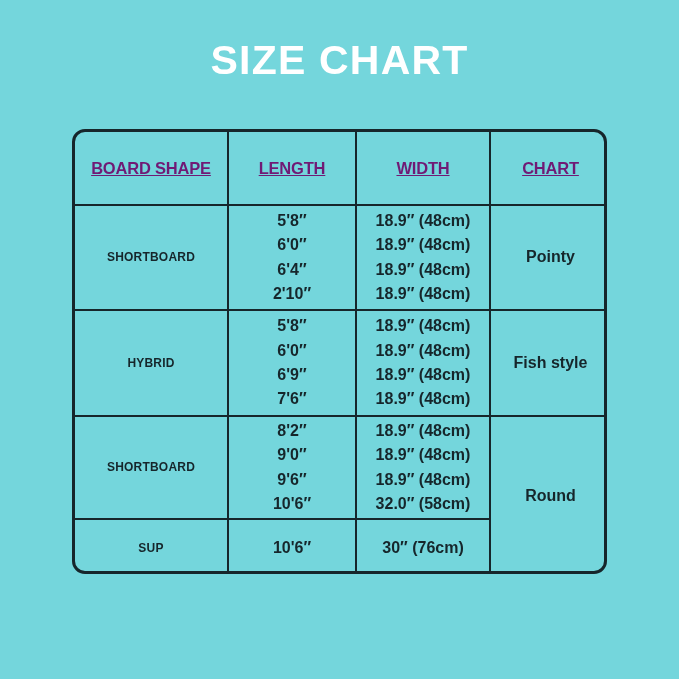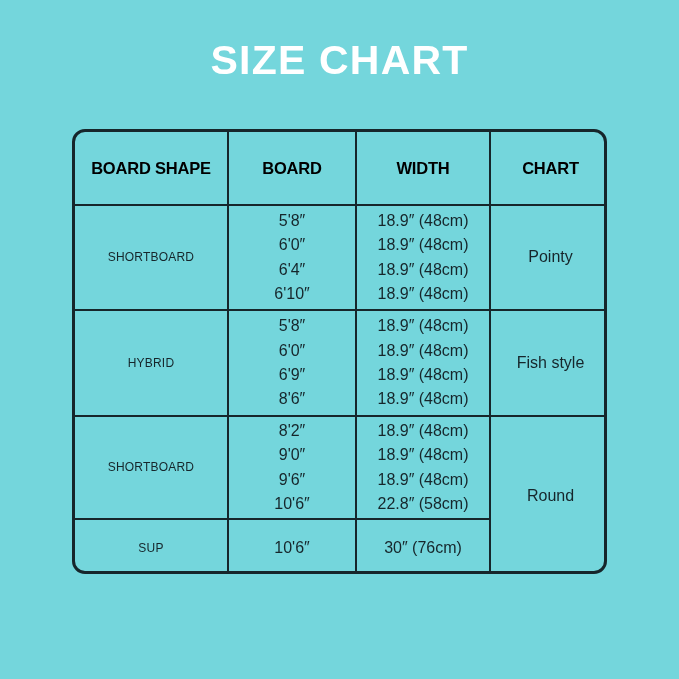--- a/index.html
+++ b/index.html
@@ -63,32 +63,33 @@
   
   table.size-table tr:first-child th { border-top: none; }
   table.size-table tr:last-child td { border-bottom: none; }
   table.size-table th:first-child,
   table.size-table td:first-child { border-left: none; }
   table.size-table th:last-child,
   table.size-table td:last-child { border-right: none; }
 
   thead th {
     height: 72px;
-    color: #000000;
+    color: #701a75;
     font-size: 16.5px;
     font-weight: bold;
     letter-spacing: -0.2px;
     border-top: none;
+    text-decoration: underline;
   }
   thead th.head-shape  { font-size: 16.5px; }
 
   tbody td {
     color: #16262b;
     font-size: 16px;
-    font-weight: normal;
+    font-weight: bold;
     line-height: 1.52;
   }
   tbody td.shape-cell {
     font-size: 12px;
     letter-spacing: 0.2px;
   }
   tbody td.stack-cell .line {
     display: block;
     white-space: nowrap;
   }
@@ -108,51 +109,51 @@
     <table class="size-table">
       <colgroup>
         <col class="c-shape">
         <col class="c-length">
         <col class="c-width">
         <col class="c-nose">
       </colgroup>
       <thead>
         <tr>
           <th class="head-shape">BOARD SHAPE</th>
-          <th>BOARD</th>
+          <th>LENGTH</th>
           <th>WIDTH</th>
           <th>CHART</th>
         </tr>
       </thead>
       <tbody>
 
         <tr class="row-shortboard">
           <td class="shape-cell">SHORTBOARD</td>
           <td class="stack-cell">
             <span class="line">5'8″</span>
             <span class="line">6'0″</span>
             <span class="line">6'4″</span>
-            <span class="line">6'10″</span>
+            <span class="line">2'10″</span>
           </td>
           <td class="stack-cell">
             <span class="line">18.9″ (48cm)</span>
             <span class="line">18.9″ (48cm)</span>
             <span class="line">18.9″ (48cm)</span>
             <span class="line">18.9″ (48cm)</span>
           </td>
           <td>Pointy</td>
         </tr>
 
         <tr class="row-hybrid">
           <td class="shape-cell">HYBRID</td>
           <td class="stack-cell">
             <span class="line">5'8″</span>
             <span class="line">6'0″</span>
             <span class="line">6'9″</span>
-            <span class="line">8'6″</span>
+            <span class="line">7'6″</span>
           </td>
           <td class="stack-cell">
             <span class="line">18.9″ (48cm)</span>
             <span class="line">18.9″ (48cm)</span>
             <span class="line">18.9″ (48cm)</span>
             <span class="line">18.9″ (48cm)</span>
           </td>
           <td>Fish style</td>
         </tr>
 
@@ -161,21 +162,21 @@
           <td class="stack-cell">
             <span class="line">8'2″</span>
             <span class="line">9'0″</span>
             <span class="line">9'6″</span>
             <span class="line">10'6″</span>
           </td>
           <td class="stack-cell">
             <span class="line">18.9″ (48cm)</span>
             <span class="line">18.9″ (48cm)</span>
             <span class="line">18.9″ (48cm)</span>
-            <span class="line">22.8″ (58cm)</span>
+            <span class="line">32.0″ (58cm)</span>
           </td>
           <td rowspan="2">Round</td>
         </tr>
 
         <tr class="row-sup">
           <td class="shape-cell">SUP</td>
           <td class="stack-cell">
             <span class="line">10'6″</span>
           </td>
           <td class="stack-cell">

